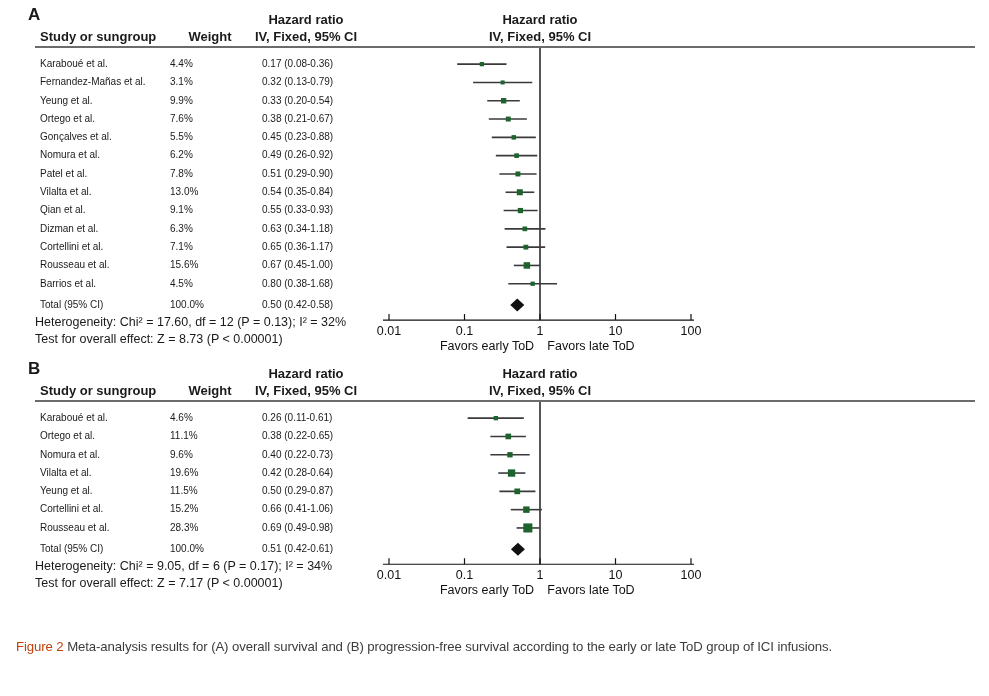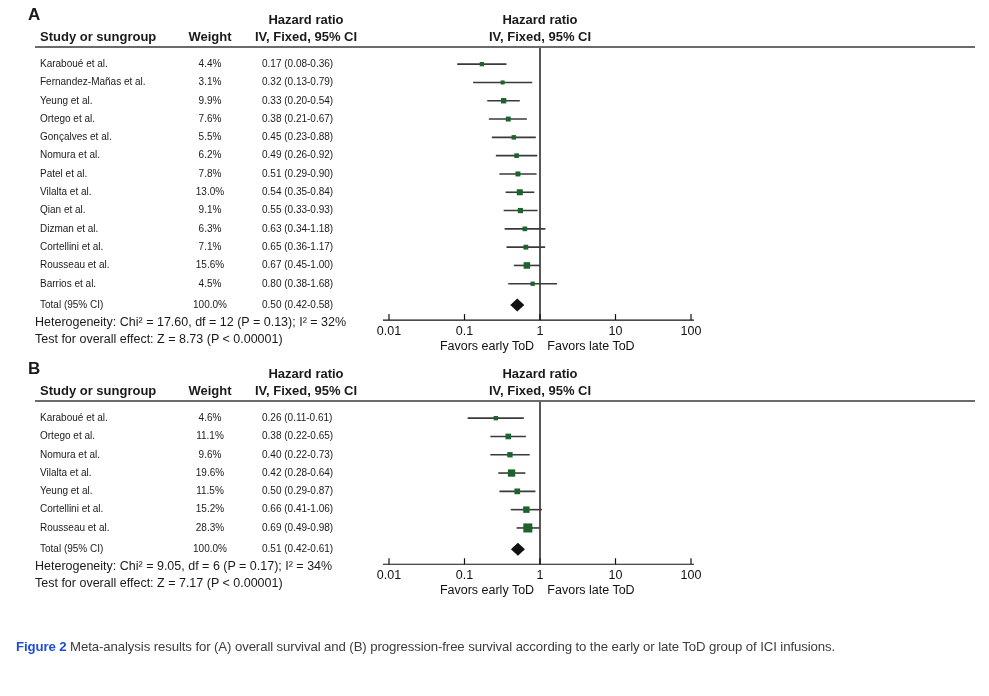--- a/index.html
+++ b/index.html
@@ -16,31 +16,31 @@
   .h-hr-title-right{top:4px;left:415px;width:250px;text-align:center}
   .h-study{top:21px;left:40px}
   .h-weight{top:21px;left:170px;width:80px;text-align:center}
   .h-sub-left{top:21px;left:250px;width:112px;text-align:center}
   .h-sub-right{top:21px;left:415px;width:250px;text-align:center}
   .header-rule{position:absolute;top:38px;left:35px;width:940px;height:2px;background:#6b6b6b}
   .rows{position:absolute;top:40px;left:0;width:383px;padding-top:7px;font-size:10px}
   .row{position:relative;height:18.3px;line-height:18.3px;white-space:nowrap}
   .row.total{font-weight:normal}
   .c-study{position:absolute;left:40px}
-  .c-weight{position:absolute;left:170px;width:80px;text-align:center}
+  .c-weight{position:absolute;left:170px;width:80px;text-align:left}
   .c-hr{position:absolute;left:262px}
   .spacer{height:3px}
   .stat{position:absolute;left:35px;font-size:12.5px;line-height:17px;white-space:nowrap}
   #pA .stat-het{top:306px}
   #pA .stat-z{top:323px}
   #pB .stat-het{top:196px}
   #pB .stat-z{top:213px}
   svg.plot{position:absolute;left:383px;top:40px;overflow:visible}
   .caption{margin:26px 0 0 16px;width:950px;font-size:13.2px;line-height:30px;letter-spacing:-0.1px;color:#3c3c3c}
-  .cap-label{font-weight:bold;color:#1d4ed8}
+  .cap-label{font-weight:normal;color:#c2410c}
 </style>
 </head>
 <body>
 
 <div>
 
   <section class="panel" id="pA">
     <div class="panel-label">A</div>
     <div class="hdr h-hr-title-left">Hazard ratio</div>
     <div class="hdr h-hr-title-right">Hazard ratio</div>

